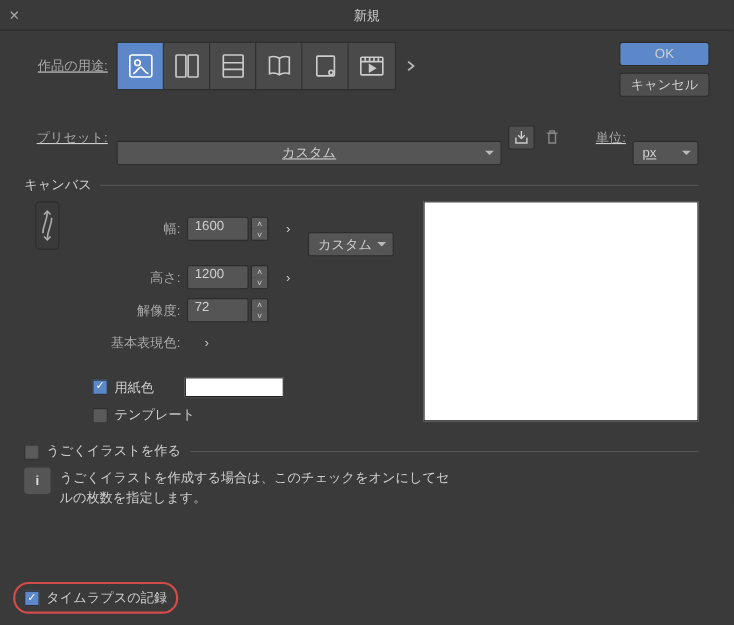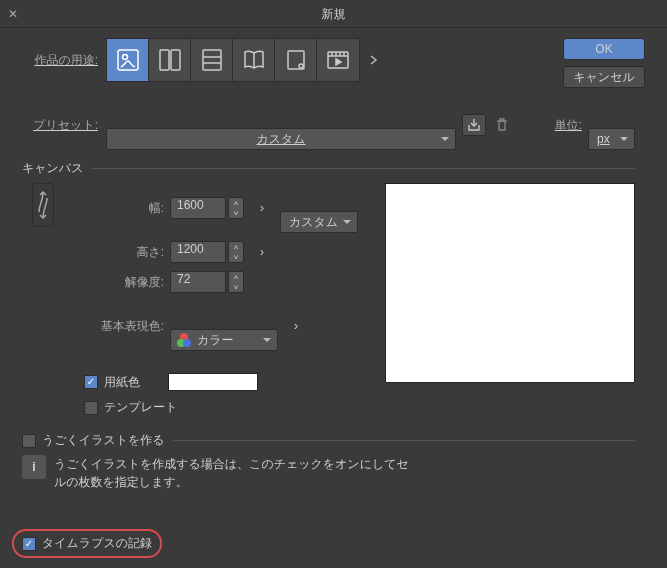--- a/index.html
+++ b/index.html
@@ -145,21 +145,21 @@
     </div>
     <div class="iconbtn" style="margin-left:4px;background:transparent;border:none">
       <svg width="12" height="14" viewBox="0 0 12 14" stroke="#888" fill="none" stroke-width="1.3">
           <path d="M1 3h10"></path>
           <path d="M3 3v9h6V3"></path>
           <path d="M4 1h4v2H4z"></path>
         </svg>
     </div>
     <div style="margin-left:auto;display:flex;align-items:center;">
       <span style="margin-right:6px;color:var(--text2)">単位:</span>
-      <div class="select" style="width:47px;padding-left:8px;justify-content:flex-start">
+      <div class="select" style="width:60px;padding-left:8px;justify-content:flex-start">
           <span>px</span>
         </div>
     </div>
   </div>
 
   <div class="section-head">
       <span>キャンバス</span>
     </div>
 
   <div class="canvas-area">
@@ -196,28 +196,20 @@
       <div class="crow">
         <div class="clbl">解像度:</div>
         <div class="input short"><span>72</span></div>
         <div class="spin">
             <span>˄</span>
             <span>˅</span>
           </div>
       </div>
       <div class="crow">
         <div class="clbl">基本表現色:</div>
-        <div class="select" style="width:108px;padding:0 16px 0 6px;justify-content:flex-start">
-          <span class="rgb">
-              <span class="r"></span>
-              <span class="g"></span>
-              <span class="b"></span>
-            </span>
-          <span>カラー</span>
-        </div>
         <div class="arrowbtn">›</div>
       </div>
 
       <div class="crow" style="margin-top:22px">
         <span class="check on"></span>
         <span>用紙色</span>
         <div class="swatch"></div>
       </div>
       <div class="crow">
         <span class="check"></span>

